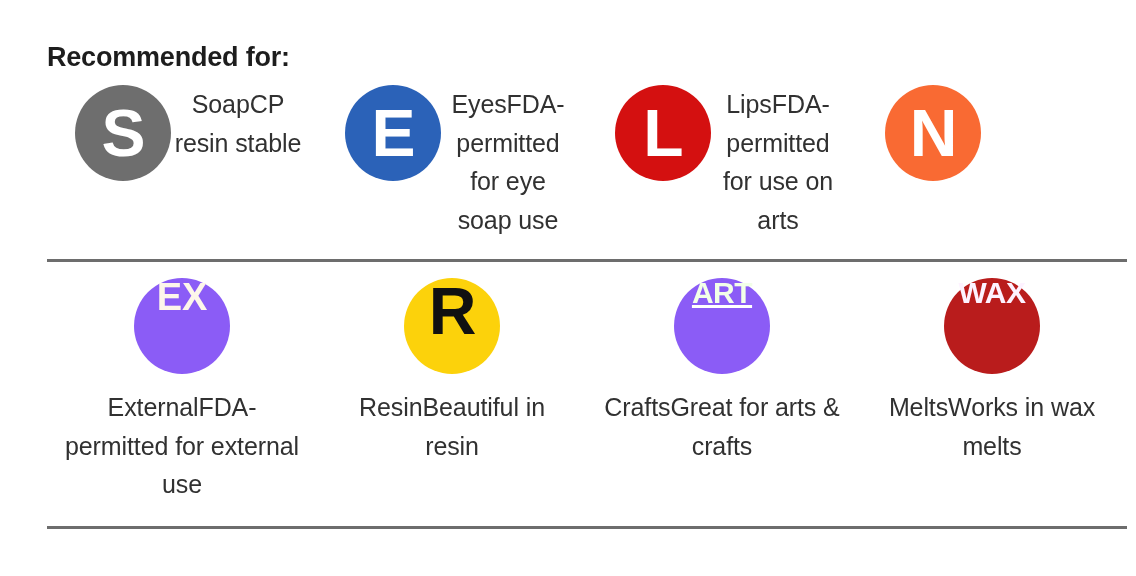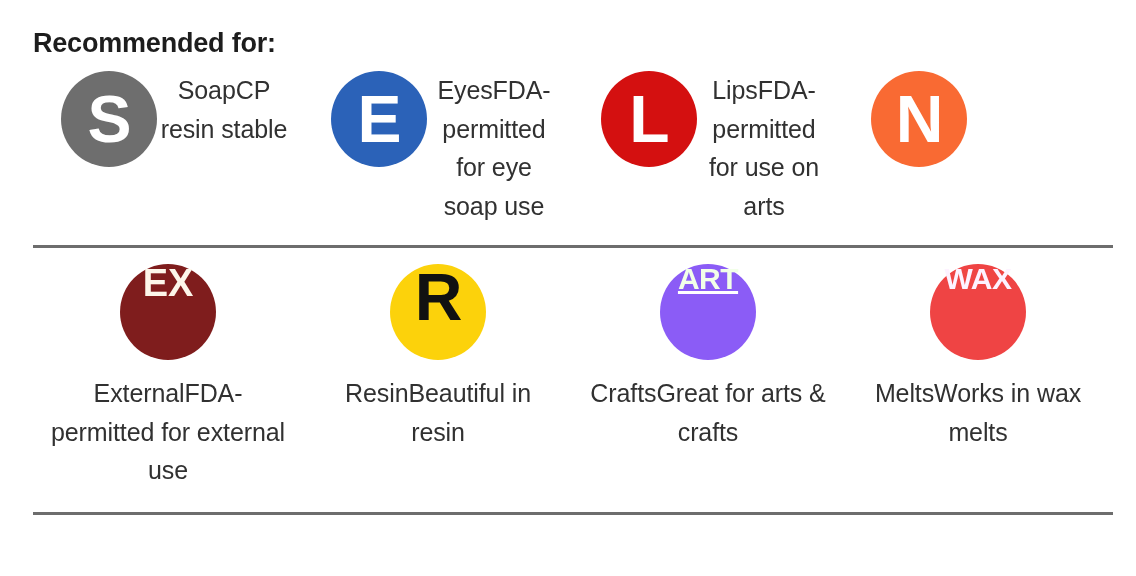--- a/index.html
+++ b/index.html
@@ -12,21 +12,21 @@
     background: #ffffff;
     font-family: "Liberation Sans", sans-serif;
     color: #2b2b2b;
     overflow: hidden;
   }
 
   .panel {
     width: 1008px;
     height: 576px;
     box-sizing: border-box;
-    padding: 0;
+    padding: 14px;
     position: relative;
   }
 
   .panel-title {
     font-size: 27px;
     font-weight: bold;
     color: #1d1d1d;
     letter-spacing: -0.2px;
     margin: 0;
     padding: 28px 0 0 33px;
@@ -141,29 +141,29 @@
       <div class="badge-cell inline">
         <span class="badge-icon" style="background: rgb(249, 106, 51);">
           <span class="glyph glyph-1" style="color: rgb(255, 255, 255);">N</span>
         </span>
       </div>
     </div>
 
   <hr class="row-divider divider-1" style="border-top-color: rgb(109, 109, 109);">
 
   <div class="badge-row row-2">
-      <div class="badge-cell stacked"><span class="badge-icon" style="background: #7f1d1d;">
+      <div class="badge-cell stacked"><span class="badge-icon" style="background: #8b5cf6;">
           <span class="glyph glyph-2" style="color: rgb(253, 246, 234);">EX</span>
         </span><span class="badge-text">ExternalFDA-permitted for external use</span></div>
       <div class="badge-cell stacked"><span class="badge-icon" style="background: rgb(252, 210, 11);">
           <span class="glyph glyph-1" style="color: rgb(17, 17, 17);">R</span>
         </span><span class="badge-text">ResinBeautiful in resin</span></div>
       <div class="badge-cell stacked"><span class="badge-icon" style="background: #8b5cf6; text-decoration: underline;">
           <span class="glyph glyph-3" style="color: rgb(242, 255, 232);">ART</span>
         </span><span class="badge-text">CraftsGreat for arts &amp; crafts</span></div>
-      <div class="badge-cell stacked"><span class="badge-icon" style="background: #ef4444;">
+      <div class="badge-cell stacked"><span class="badge-icon" style="background: #b91c1c;">
           <span class="glyph glyph-3" style="color: rgb(253, 242, 255);">WAX</span>
         </span><span class="badge-text">MeltsWorks in wax melts</span></div>
     </div>
 
   <hr class="row-divider divider-2" style="border-top-color: rgb(109, 109, 109);">
 
 </div>
 
 </body></html>

